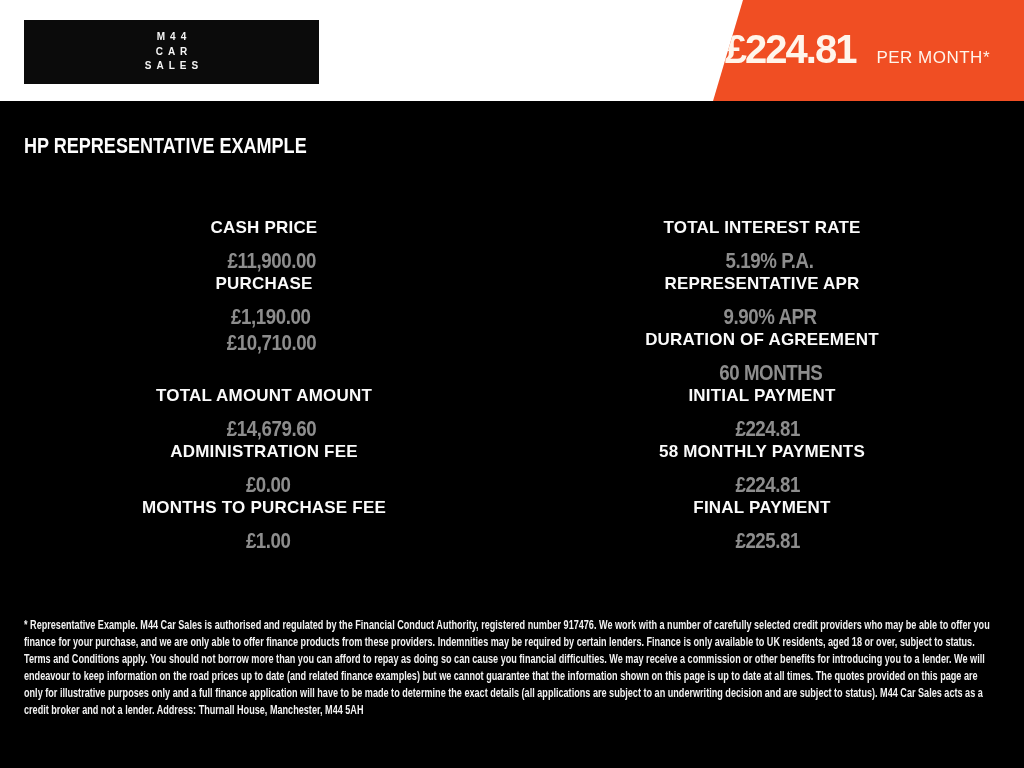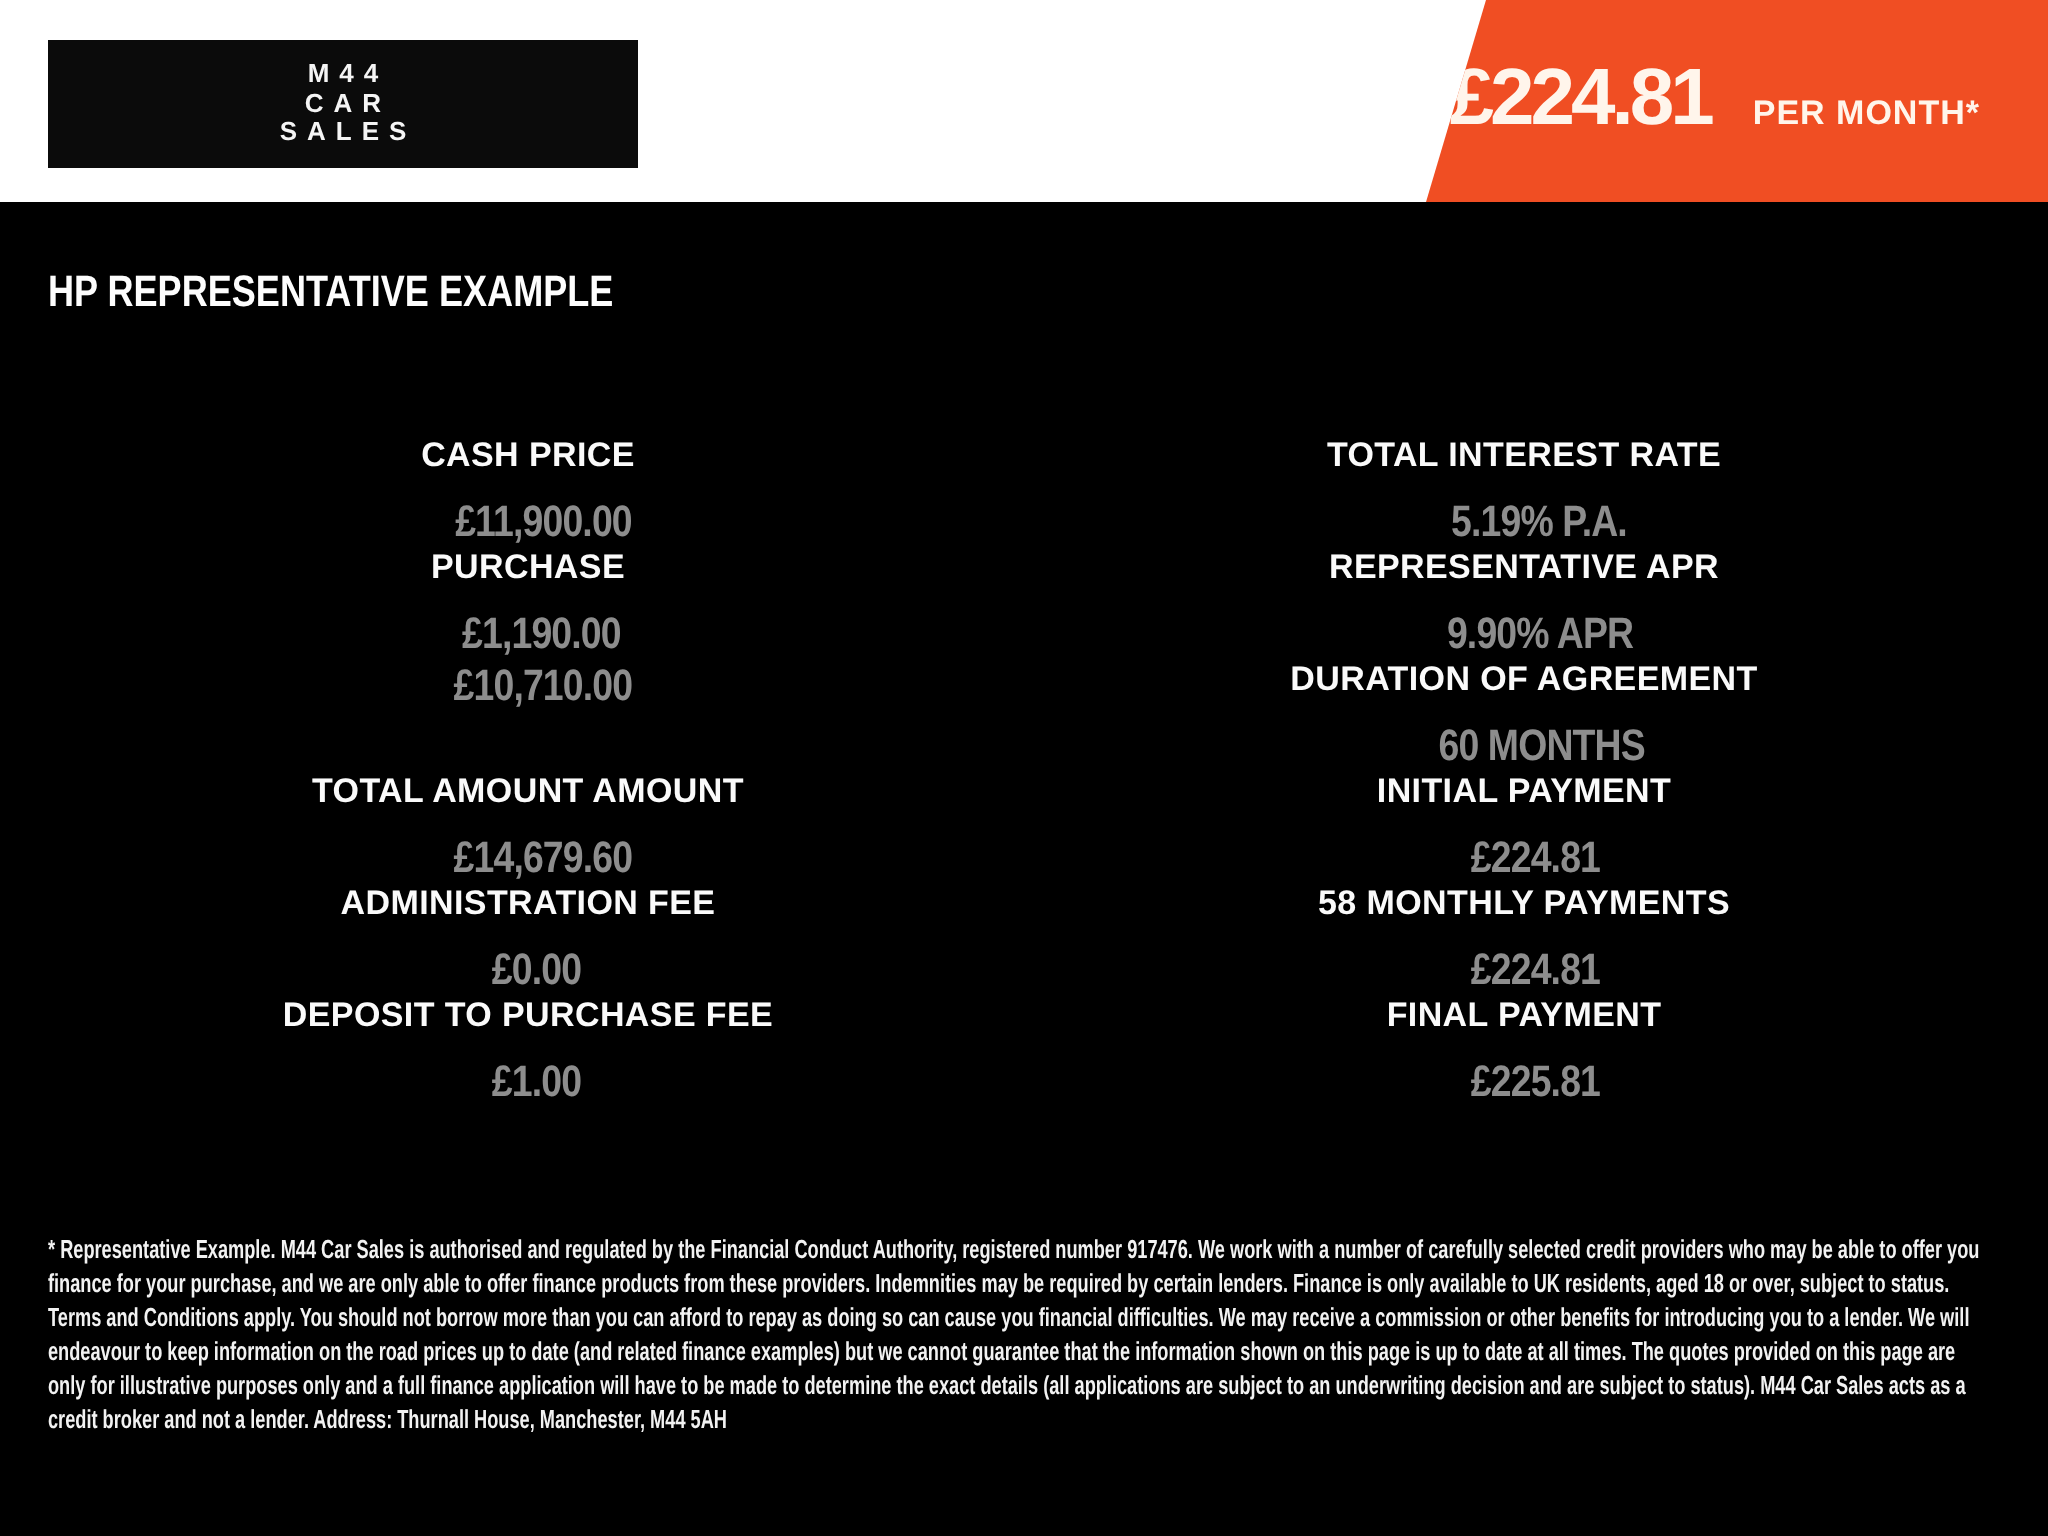--- a/index.html
+++ b/index.html
@@ -19,42 +19,42 @@
   }
   .logo-box {
     position:absolute; left:24px; top:20px;
     width:295px; height:64px;
     background:#0b0b0b;
     display:flex; flex-direction:column;
     align-items:center; justify-content:center;
   }
   .logo-line {
     color:#f5f5f5;
-    font-size:13px; font-weight:bold;
+    font-size:10px; font-weight:bold;
     letter-spacing:5px; text-indent:5px;
     line-height:14.5px;
     white-space:nowrap;
   }
   .price-banner {
     position:absolute; right:0; top:0;
     width:311px; height:101px;
     background:#F04E23;
     clip-path:polygon(30px 0, 100% 0, 100% 100%, 0 100%);
     display:flex; align-items:baseline; justify-content:flex-end;
     padding-right:34px; padding-top:26px;
   }
   .price-amount {
     color:#FFF5EB;
     font-size:40px; font-weight:bold;
     letter-spacing:-2px;
     line-height:1.15;
   }
   .price-suffix {
     color:#FFF5EB;
-    font-size:17px; font-weight:bold;
+    font-size:17px; font-weight:normal;
     letter-spacing:0.5px;
     margin-left:21px;
     white-space:nowrap;
   }
 
   
   .page-title {
     position:absolute; left:24px; top:133px;
     color:#fdfdfd;
     font-size:22px; font-weight:bold;
@@ -129,21 +129,21 @@
   </div>
   <div class="fin-row">
     <span class="fin-label">TOTAL AMOUNT AMOUNT</span>
     <span class="fin-value">£14,679.60</span>
   </div>
   <div class="fin-row">
     <span class="fin-label">ADMINISTRATION FEE</span>
     <span class="fin-value">£0.00</span>
   </div>
   <div class="fin-row">
-    <span class="fin-label">DEPOSIT TO PURCHASE FEE</span>
+    <span class="fin-label">MONTHS TO PURCHASE FEE</span>
     <span class="fin-value">£1.00</span>
   </div>
 </div>
 
 <div class="fin-col right">
   <div class="fin-row">
     <span class="fin-label">TOTAL INTEREST RATE</span>
     <span class="fin-value">5.19% P.A.</span>
   </div>
   <div class="fin-row">

